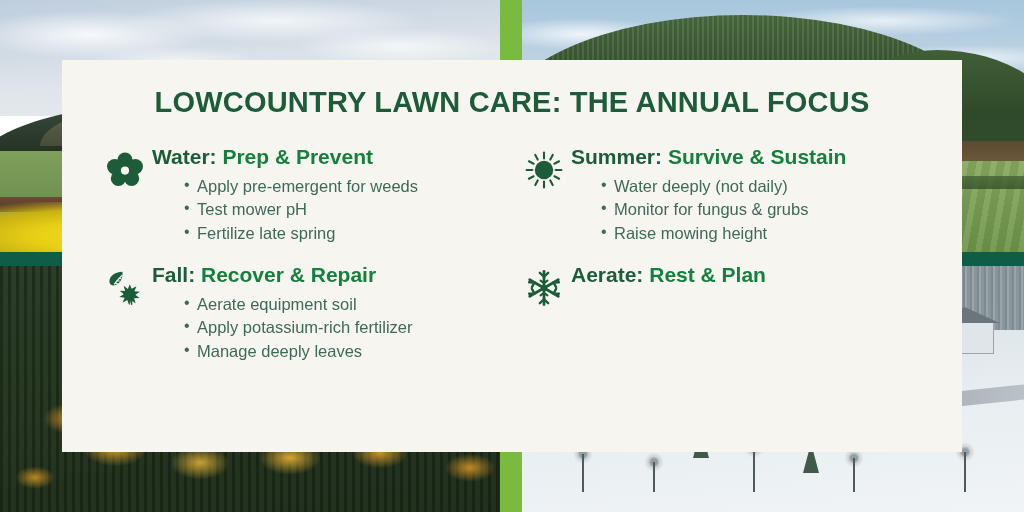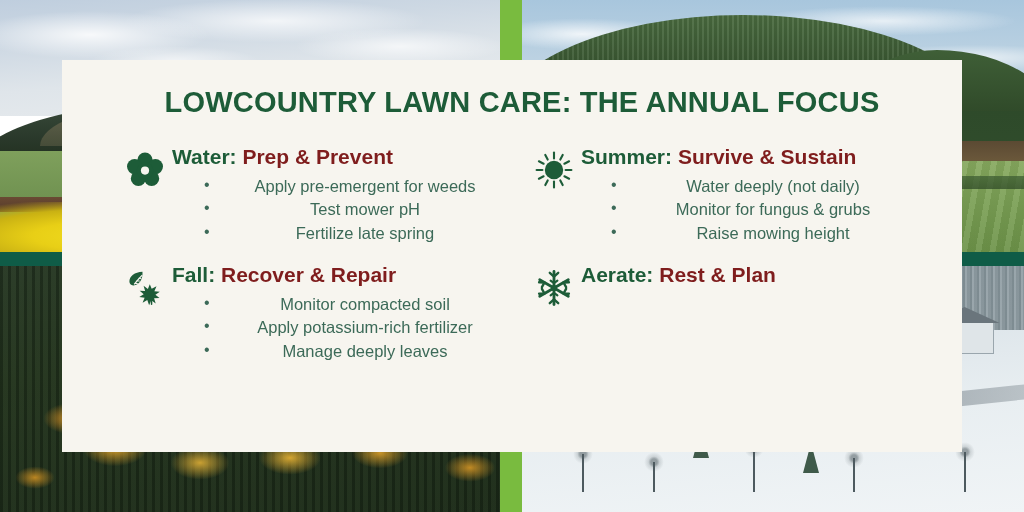--- a/index.html
+++ b/index.html
@@ -129,21 +129,21 @@
     background:#79bb3f; }
   .h-divider-l { position:absolute; left:0; top:252px; width:500px; height:14px;
     background:#0f5c47; }
   .h-divider-r { position:absolute; left:522px; top:252px; width:502px; height:14px;
     background:#0f5c47; }
 
   
   .card {
     position:absolute; left:62px; top:60px; width:900px; height:392px;
     background:#f7f5ef;
-    padding:26px 40px 0 60px;
+    padding:26px 40px 0 40px;
   }
 
   .title {
     text-align:center;
     color:#1d5c38;
     font-size:29px;
     font-weight:bold;
     letter-spacing:.2px;
     font-family:"Liberation Sans", sans-serif;
     margin-bottom:26px;
@@ -170,23 +170,23 @@
   .season-body { flex:1 1 auto; padding-left:4px; }
 
   .season-head {
     font-size:21px;
     font-weight:bold;
     line-height:1.18;
     white-space:nowrap;
     margin-bottom:5px;
   }
   .season-name { color:#1d5c38; }
-  .season-tag  { color:#7f1d1d; }
-
-  .bullets { list-style:none; padding-left:32px;text-align:center; }
+  .season-tag  { color:#15803d; }
+
+  .bullets { list-style:none; padding-left:32px; }
   .bullets li {
     color:#3c6a58;
     font-size:16.5px;
     line-height:1.42;
     white-space:nowrap;
     position:relative;
     padding-left:13px;
   }
   .bullets li::before {
     content:"\2022";
@@ -338,21 +338,21 @@
               <rect x="25.8" y="27" width="1.5" height="10" rx=".7"></rect>
             </g>
           </svg>
         </div>
         <div class="season-body">
           <div class="season-head">
             <span class="season-name">Fall:</span>
             <span class="season-tag">Recover &amp; Repair</span>
           </div>
           <ul class="bullets">
-            <li>Monitor compacted soil</li>
+            <li>Aerate equipment soil</li>
             <li>Apply potassium-rich fertilizer</li>
             <li>Manage deeply leaves</li>
           </ul>
         </div>
       </div>
 
       <div class="season col-right">
         <div class="icon-wrap">
           <svg width="40" height="40" viewBox="0 0 40 40" aria-hidden="true">
             <g stroke="#1d5c38" stroke-width="2.8" stroke-linecap="round" fill="none">

